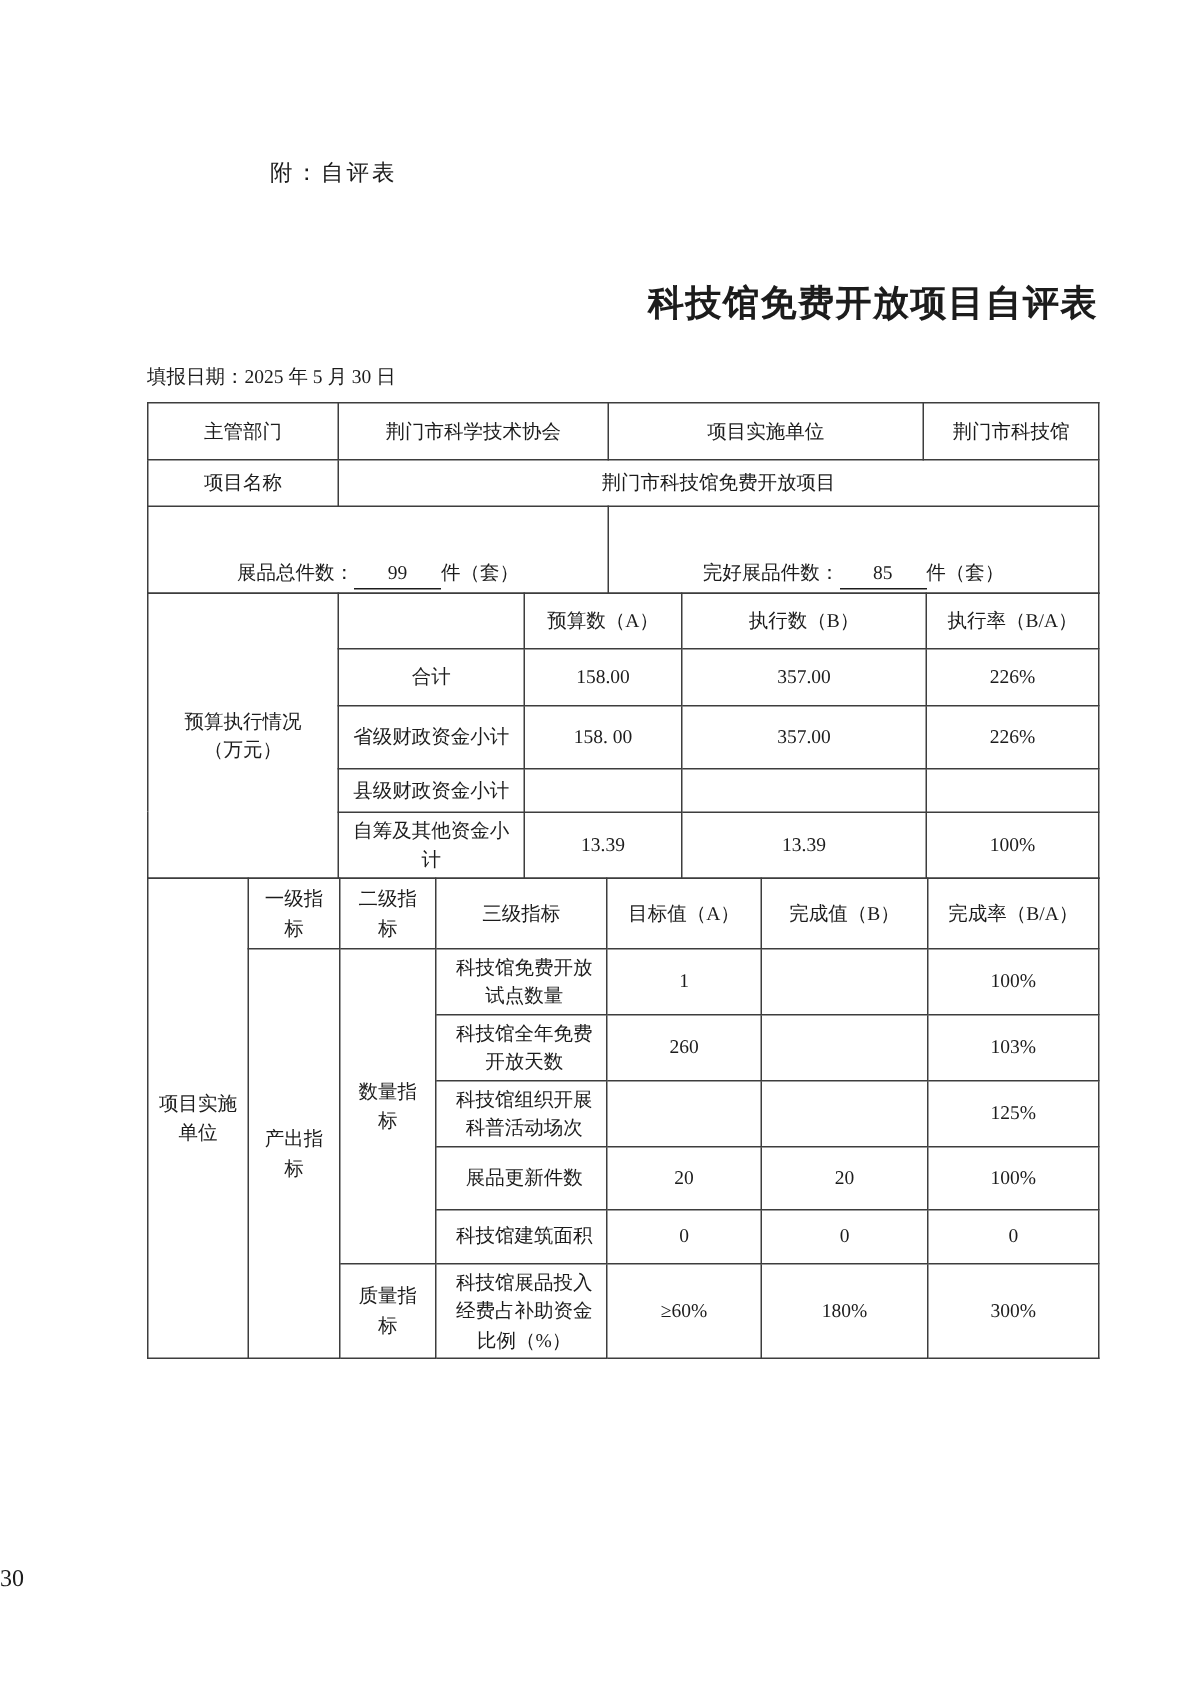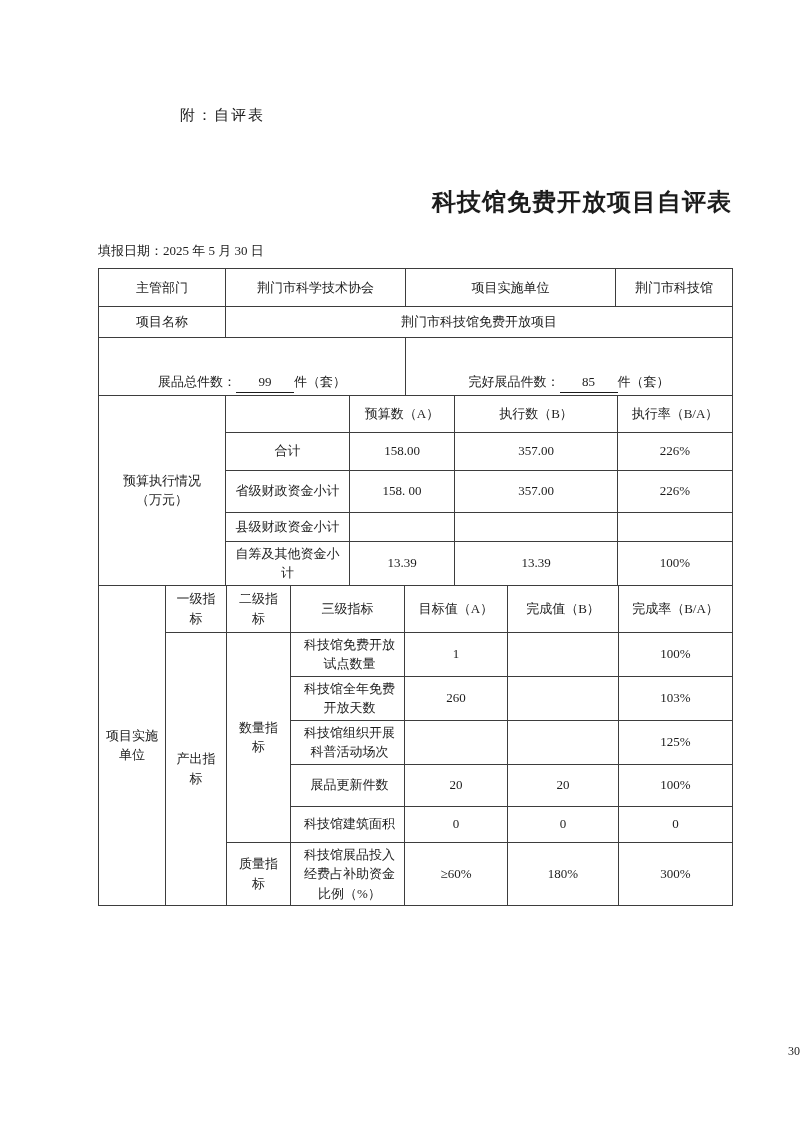--- a/index.html
+++ b/index.html
@@ -36,21 +36,21 @@
   }
   td.tl{text-align:center;padding-left:8px;padding-right:4px;}
   .uval{
     display:inline-block;border-bottom:1px solid #1c1c1c;
     padding:0 18px;min-width:30px;text-align:center;
   }
   .uval.narrow{padding:0 14px;margin-top:32px;}
   .yearbox{text-align:left;padding-left:10px;}
   .pagenum{
     position:absolute;left:0;top:1044px;width:800px;
-    text-align:right;font-size:12px;
+    text-align:left;font-size:16px;
   }
 </style>
 </head>
 <body>
 
 <div class="attachment">附：自评表</div>
 
 <div class="doc-title">科技馆免费开放项目自评表</div>
 
 <div class="meta-row">

